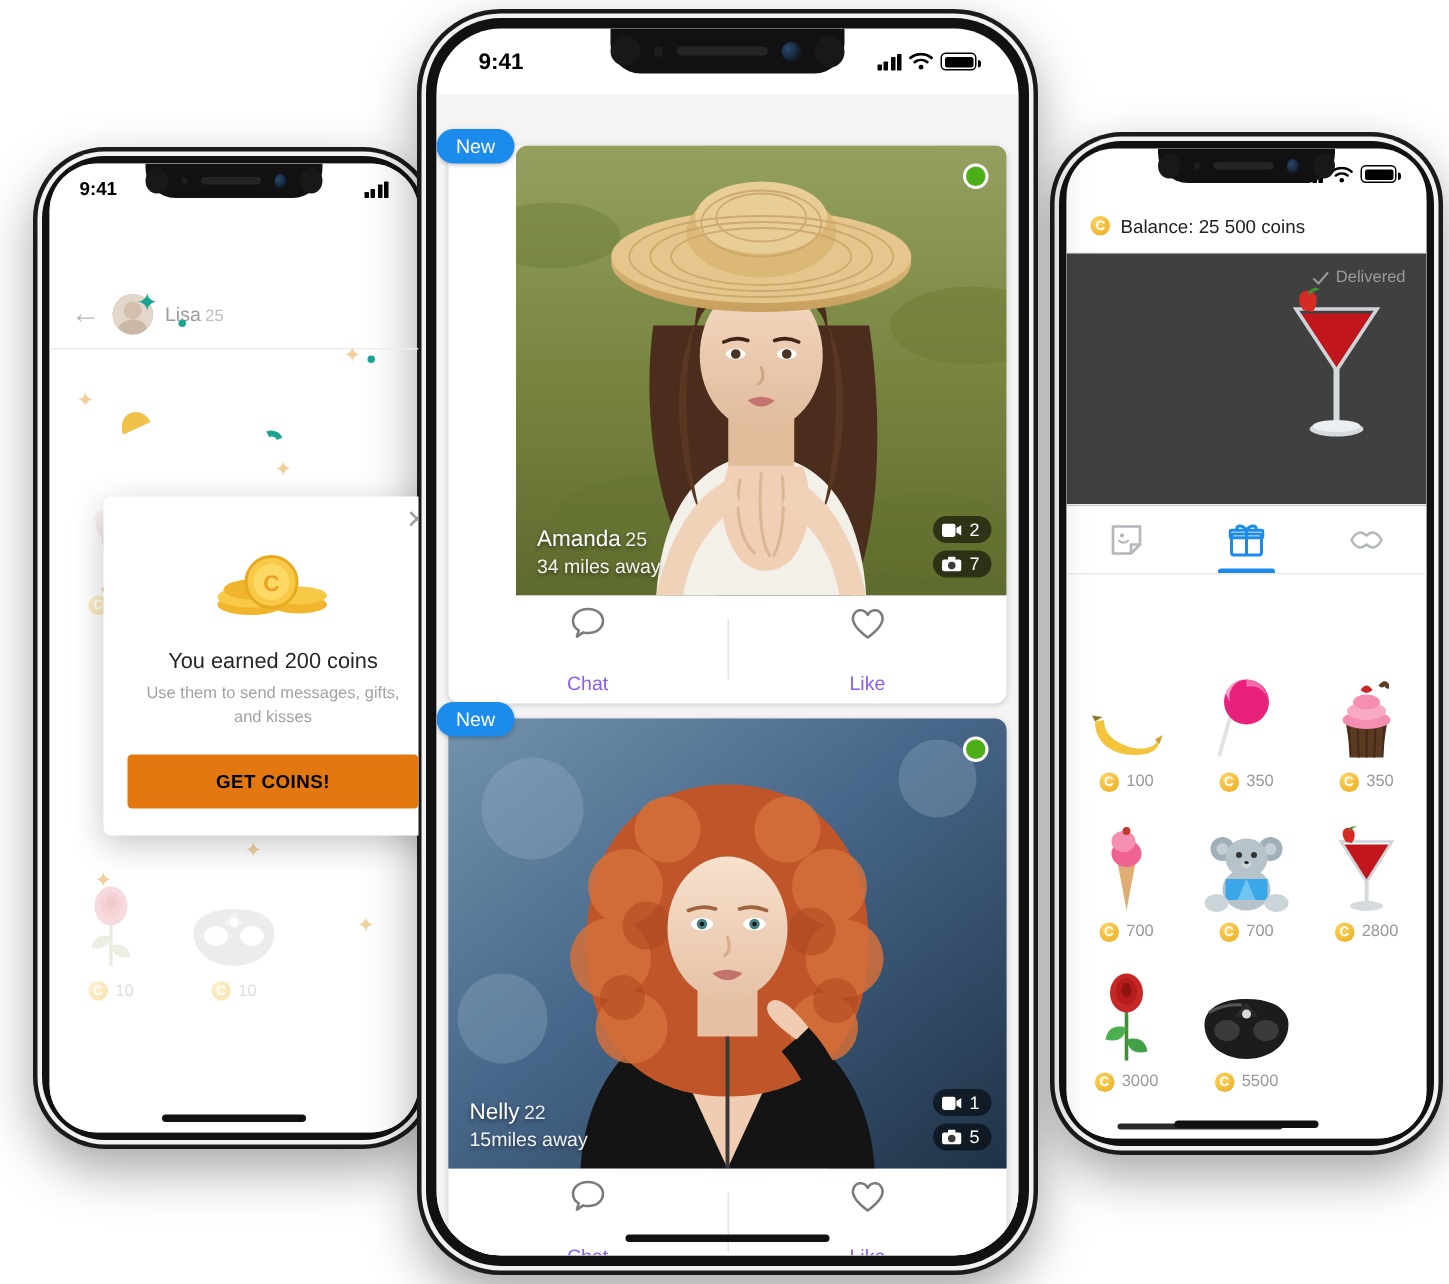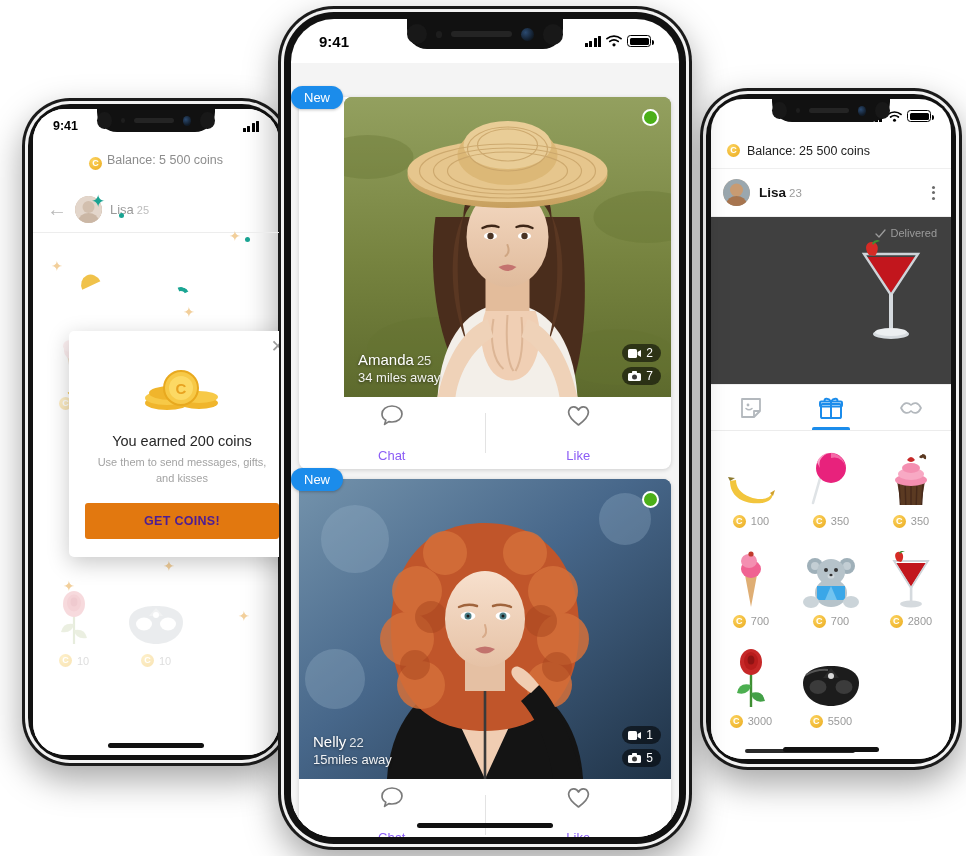--- a/index.html
+++ b/index.html
@@ -138,21 +138,21 @@
 
   .modal { position:absolute; left:36px; top:222px; width:226px;
            background:#fff; border-radius:5px; box-shadow:0 6px 22px rgba(0,0,0,.22);
            z-index:20; padding:14px 16px 18px; text-align:center; overflow:hidden; }
   .modal-close { position:absolute; top:7px; right:10px; color:#9b9b9b; font-size:17px;
                  line-height:1; cursor:pointer; }
   .modal-coin { margin:22px auto 16px; width:86px; height:50px; position:relative; }
   .modal h3 { font-size:14.5px; font-weight:normal; color:#262626; margin-bottom:6px; }
   .modal p { font-size:11px; color:#a3a3a3; line-height:1.45; margin-bottom:16px;
              padding:0 4px; }
-  .cta { display:block; width:100%; border:none; background:#e2780f; color:#4c1d95;
+  .cta { display:block; width:100%; border:none; background:#e2780f; color:#000000;
          font-size:12.5px; font-weight:bold; letter-spacing:.3px; padding:11px 0;
          border-radius:3px; cursor:pointer; }
 
   
   #phone-right .statusbar { height:34px; padding:0 20px; font-size:12.5px; }
   #phone-right .notch { width:118px; height:23px; }
   #right-content { position:absolute; top:34px; left:0; right:0; bottom:0; background:#fff; }
   .r-balance { height:36px; display:flex; align-items:center; gap:7px; padding:0 16px;
                font-size:12.5px; color:#222; border-bottom:1px solid #efefef; }
   .r-header { height:48px; display:flex; align-items:center; gap:9px; padding:0 12px;
@@ -267,23 +267,20 @@
               </svg>
             </div>
             <div class="price">
               <span class="coin-ic">C</span>
               <span>10</span>
             </div>
           </div>
           <div class="gcell"></div>
         </div>
 
-        <div class="left-balance">
-          <span class="coin-ic coin">C</span><span>Balance: 5 500 coins</span>
-        </div>
 
         <div class="left-header">
           <span class="back-arrow">←</span>
           <span class="avatar-sm">
             <svg width="27" height="27" viewBox="0 0 27 27">
               <circle cx="13.5" cy="13.5" r="13.5" fill="#e3d6cb"></circle>
               <circle cx="13.5" cy="11" r="6" fill="#d2bfae"></circle>
               <ellipse cx="13.5" cy="25" rx="10" ry="8" fill="#cbb7a5"></ellipse>
             </svg>
           </span>
@@ -360,35 +357,20 @@
     <div class="band"></div>
     <div class="band2"></div>
     <div class="screen">
       <div id="right-content">
 
         <div class="r-balance">
           <span class="coin-ic">C</span>
           <span>Balance: 25 500 coins</span>
         </div>
 
-        <div class="r-header">
-          <span class="avatar-sm">
-            <svg width="27" height="27" viewBox="0 0 27 27">
-              <circle cx="13.5" cy="13.5" r="13.5" fill="#9aa7ae"></circle>
-              <circle cx="13.5" cy="11" r="6.5" fill="#c89b72"></circle>
-              <ellipse cx="13.5" cy="25" rx="10" ry="8" fill="#a7754f"></ellipse>
-            </svg>
-          </span>
-          <span class="nm"><span>Lisa</span><span class="age">23</span></span>
-          <span class="kebab">
-              <i></i>
-              <i></i>
-              <i></i>
-            </span>
-        </div>
 
         <div class="r-chatarea">
           <span class="delivered">
             <svg width="11" height="9" viewBox="0 0 11 9">
               <path d="M1 5 L4 8 L10 1" stroke="#9b9b9b" stroke-width="1.3" fill="none" stroke-linecap="round" stroke-linejoin="round"></path>
             </svg>
             <span>Delivered</span>
           </span>
           <span style="position:absolute;right:26px;top:22px">
             <svg width="68" height="110" viewBox="0 0 68 110">

